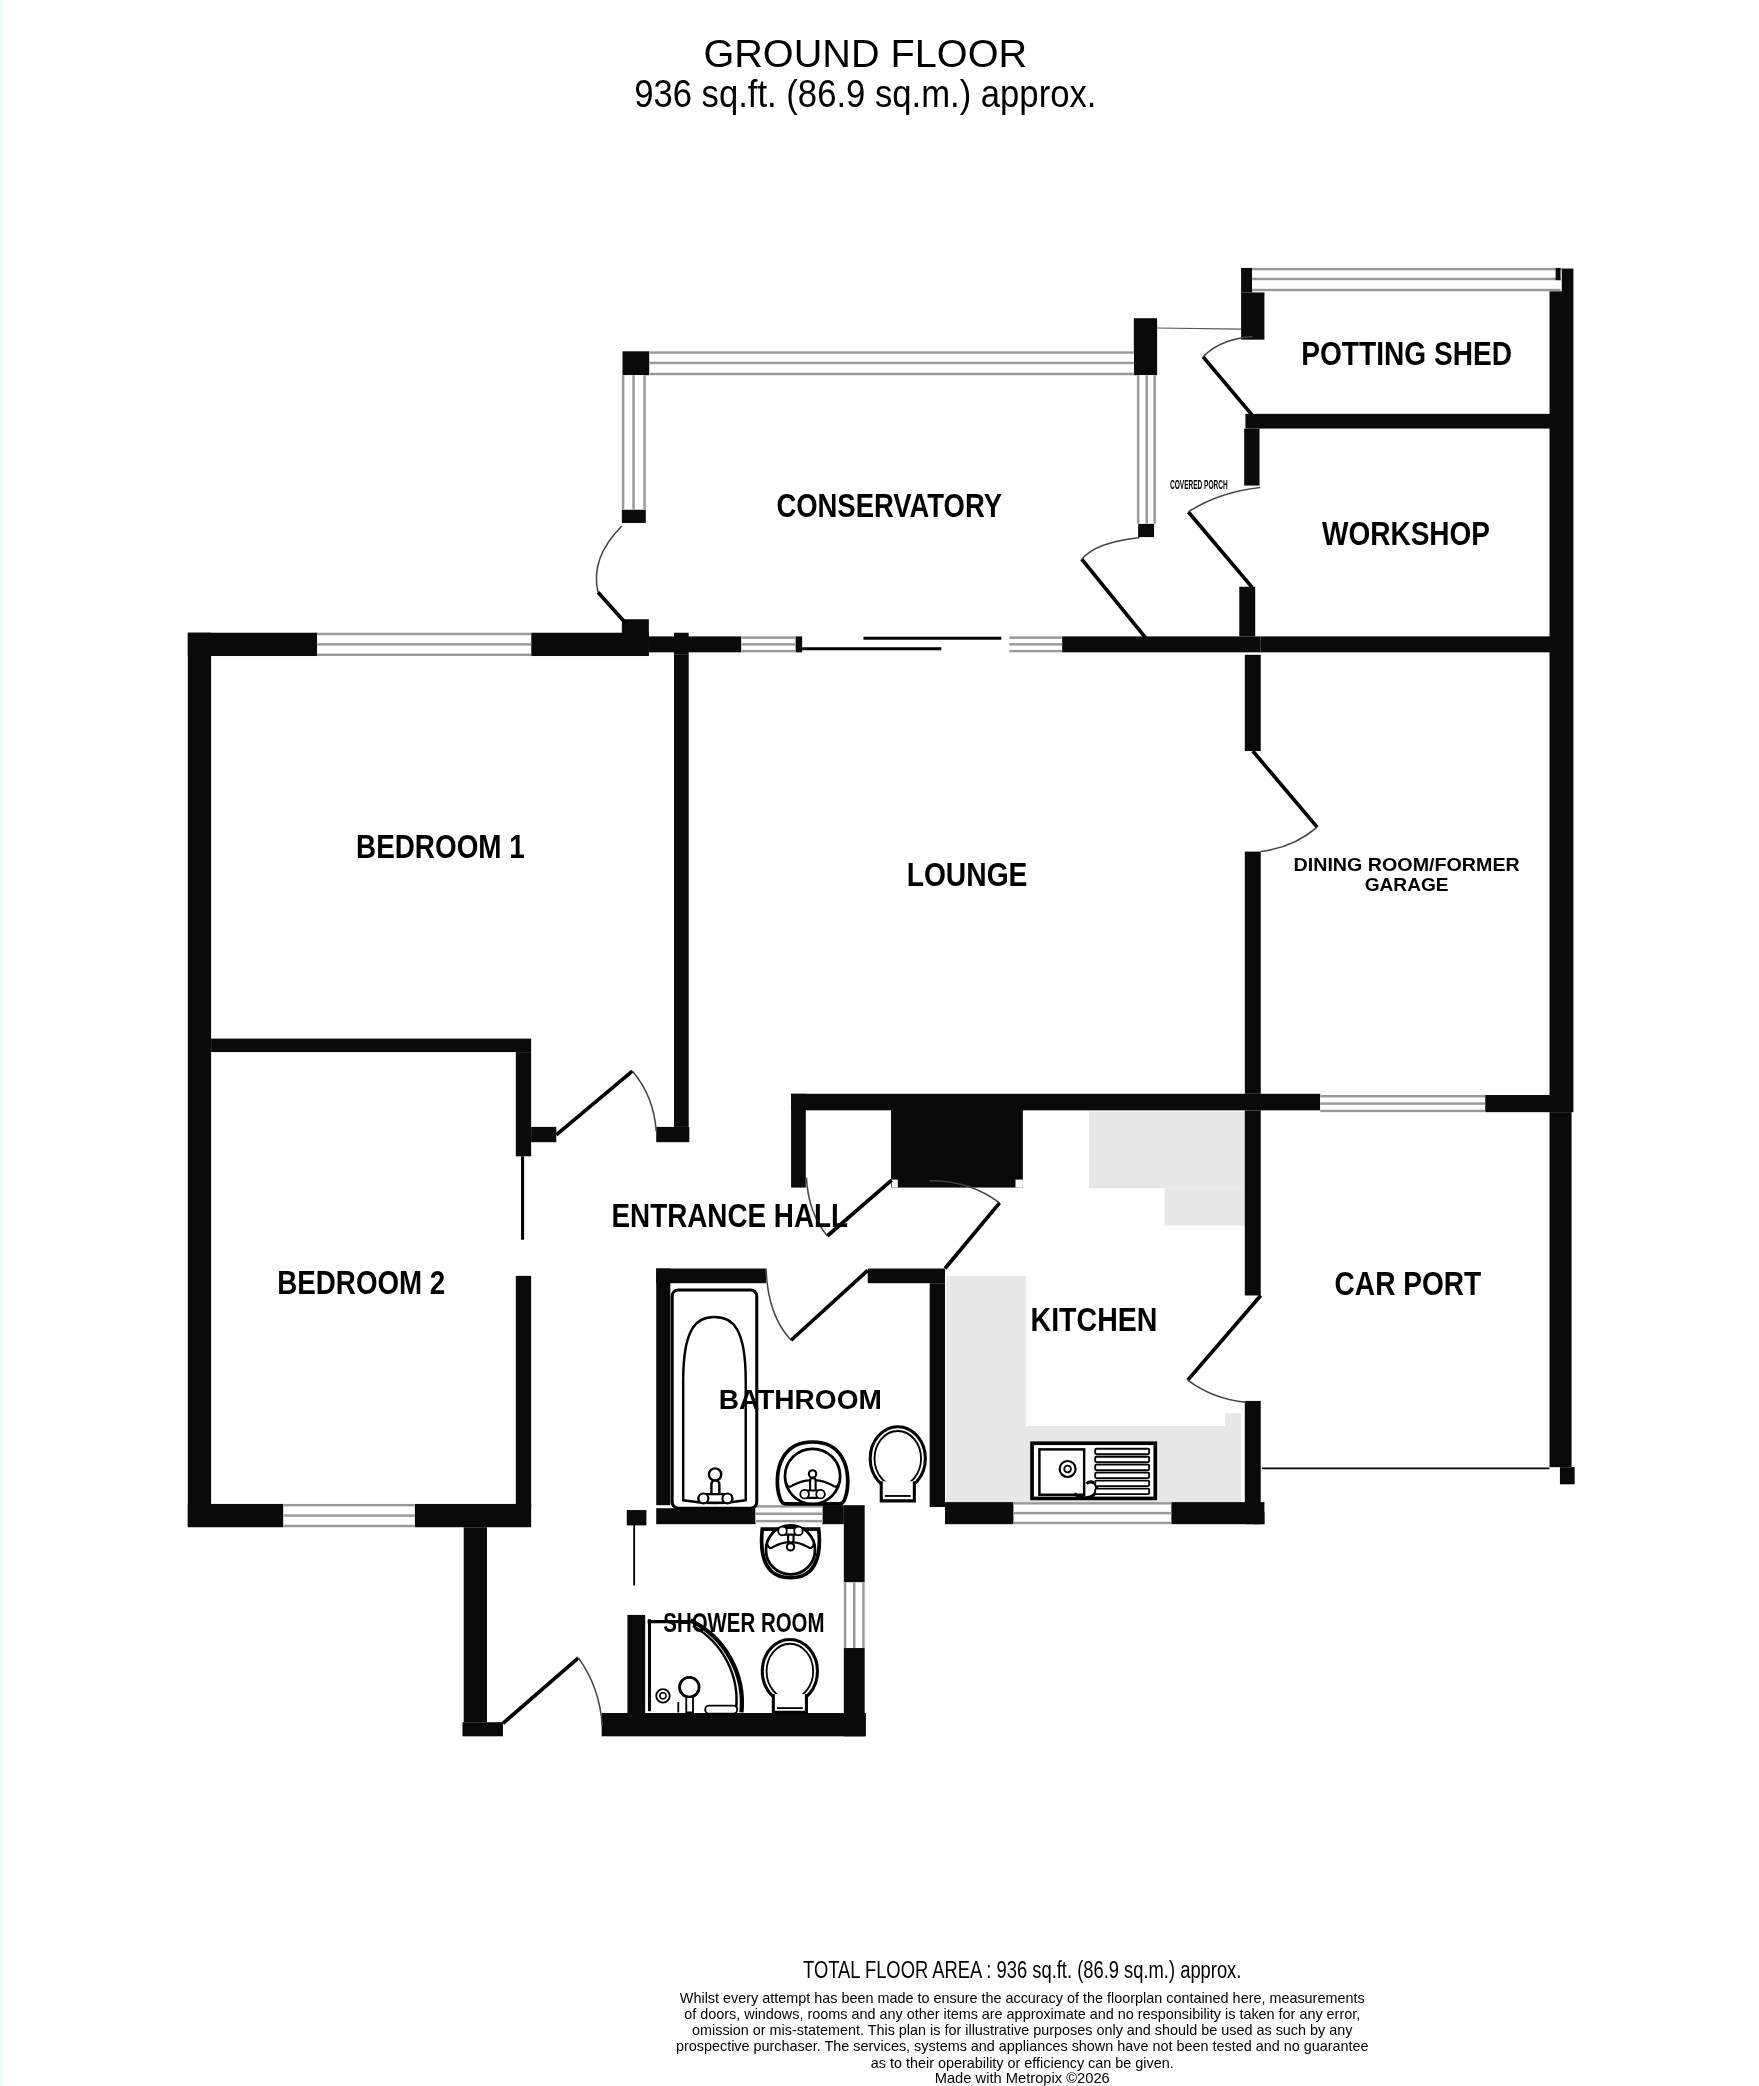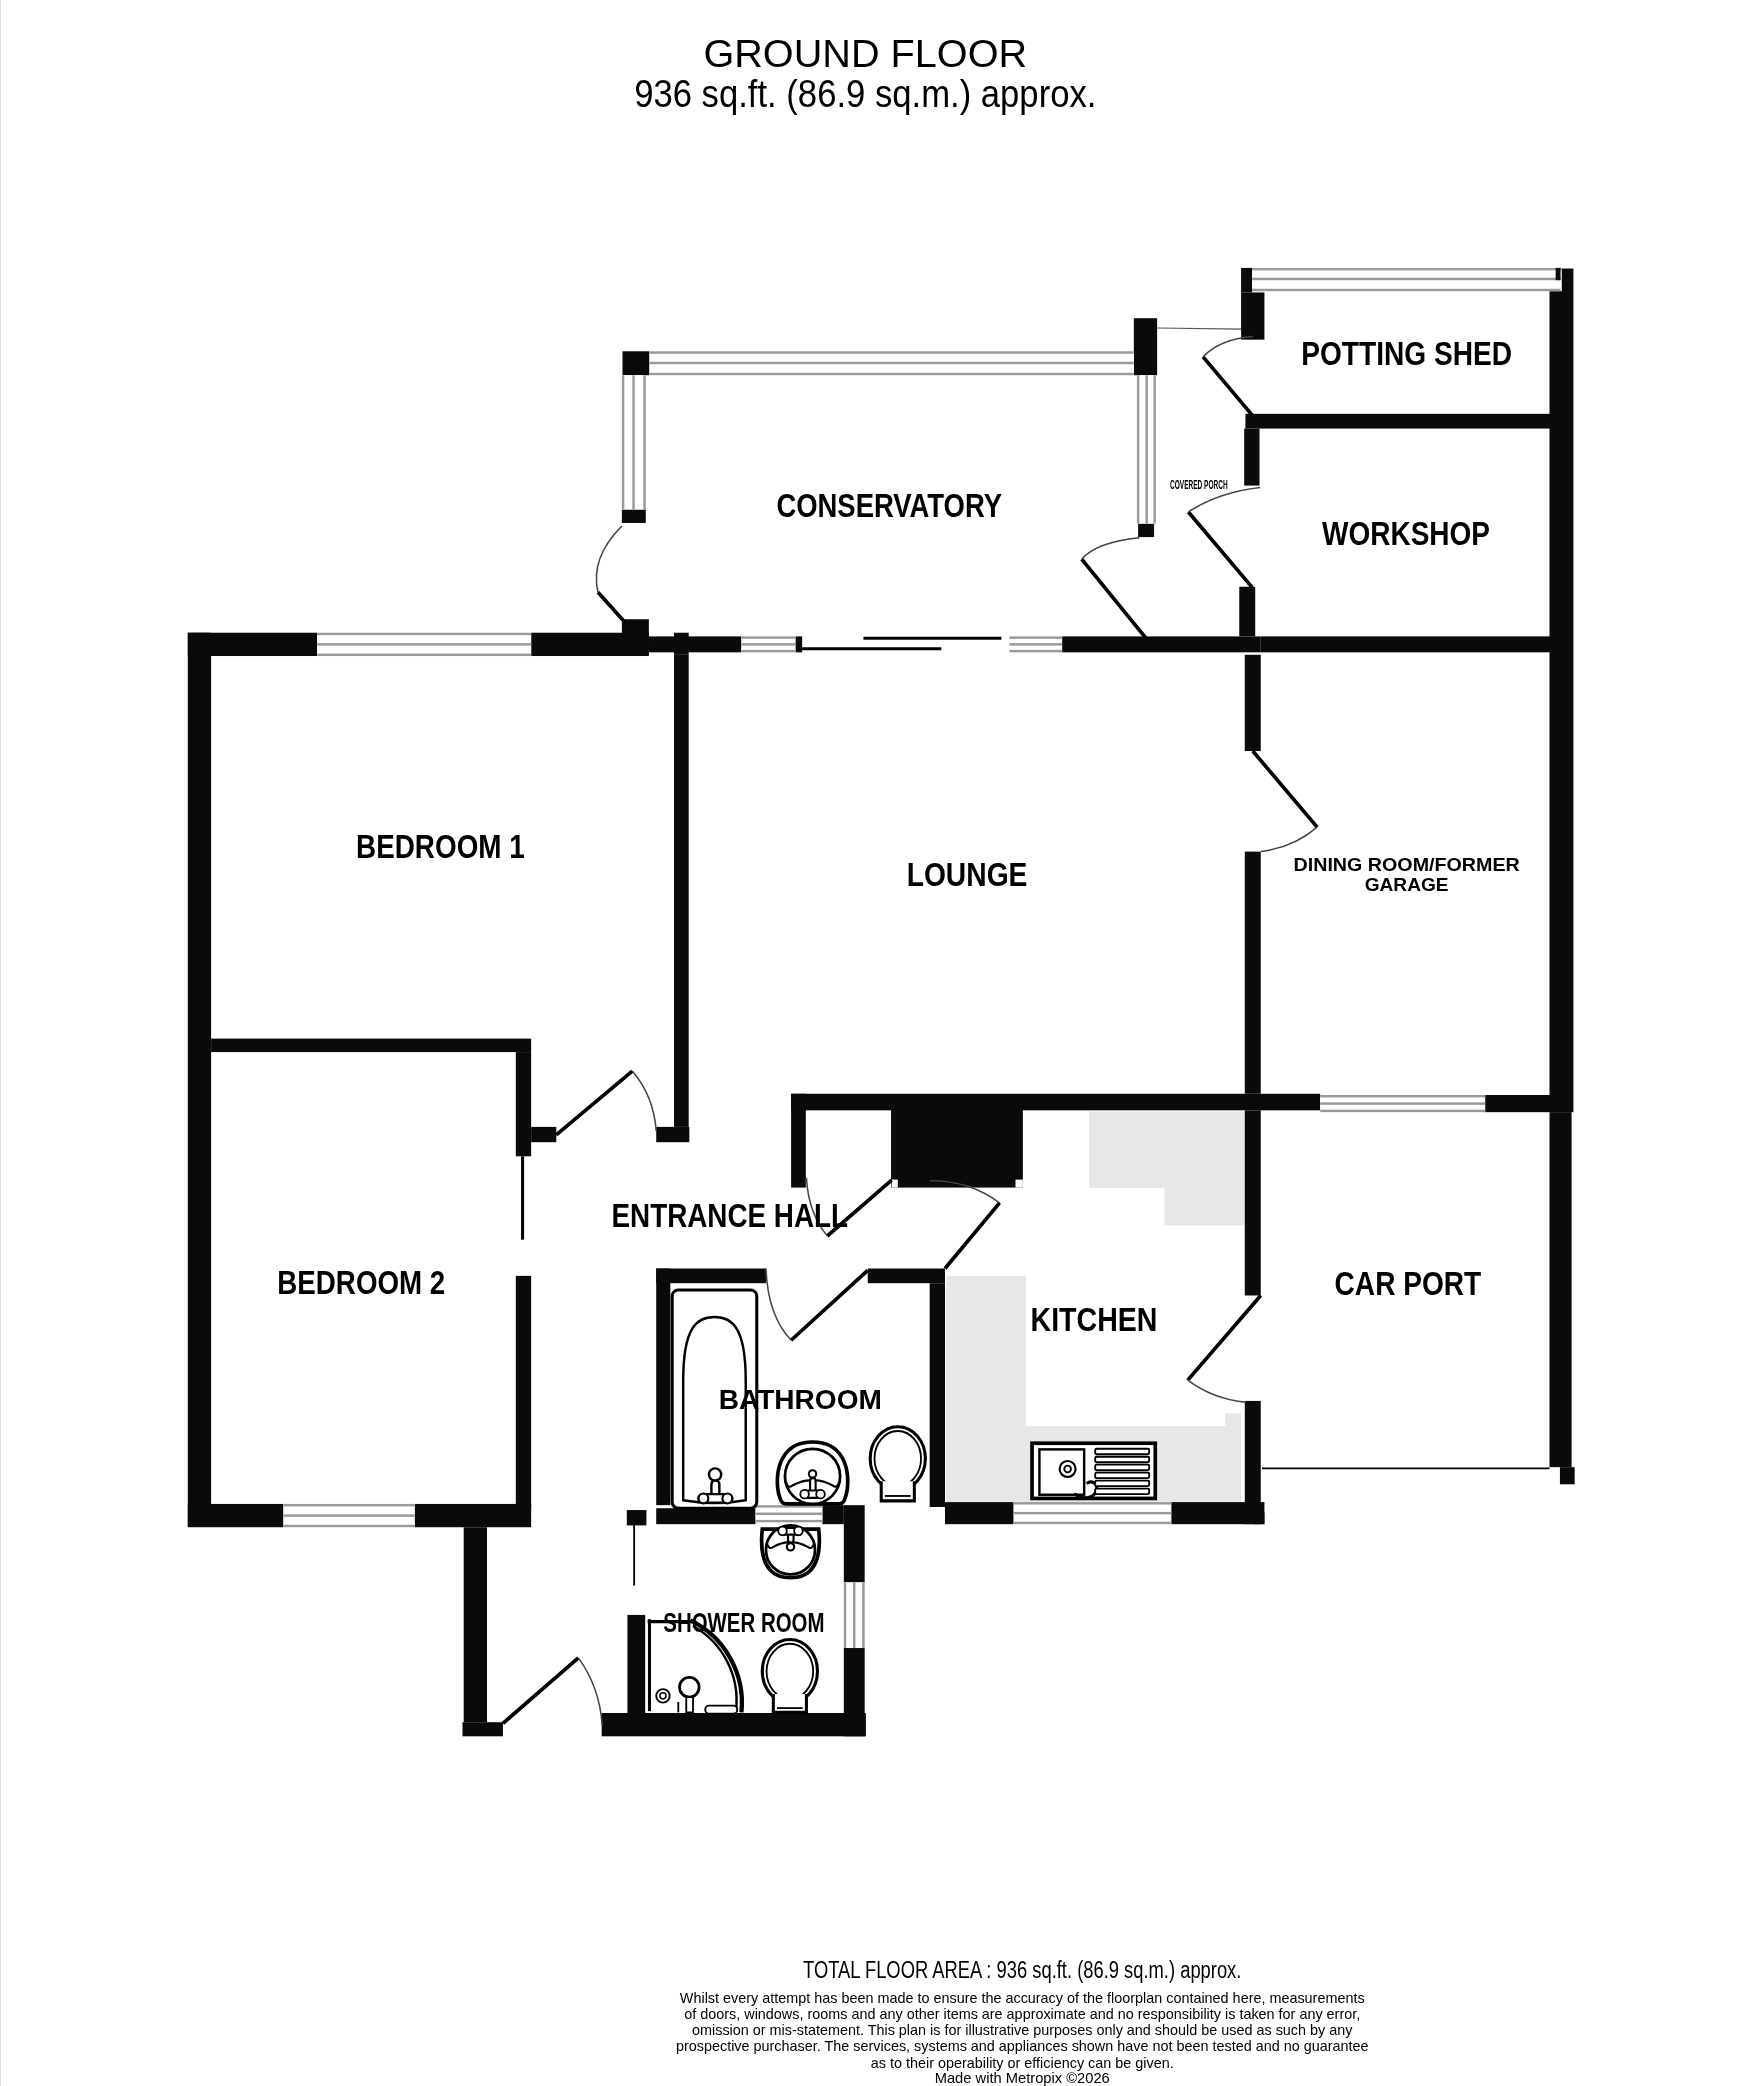--- a/index.html
+++ b/index.html
@@ -1,16 +1,16 @@
 <!DOCTYPE html>
 <html style="font-size:9.8px"><head>
 <meta charset="utf-8">
 <style>
 html,body{margin:0;padding:0;background:#fff;}
-#pg{position:relative;width:1756px;height:2087px;background:#0369a1;overflow:hidden;}
+#pg{position:relative;width:1756px;height:2087px;background:#5eead4;overflow:hidden;}
 text{font-family:"Liberation Sans",sans-serif;fill:#000;}
 .rl{font-weight:bold;}
 </style>
 </head>
 <body>
 <div id="pg">
 <svg width="1760" height="2087" viewBox="0 0 2870 3404">
 <rect x="0" y="0" width="2870" height="3404" fill="#ffffff"></rect>
 
 <g fill="#e7e7e7">

